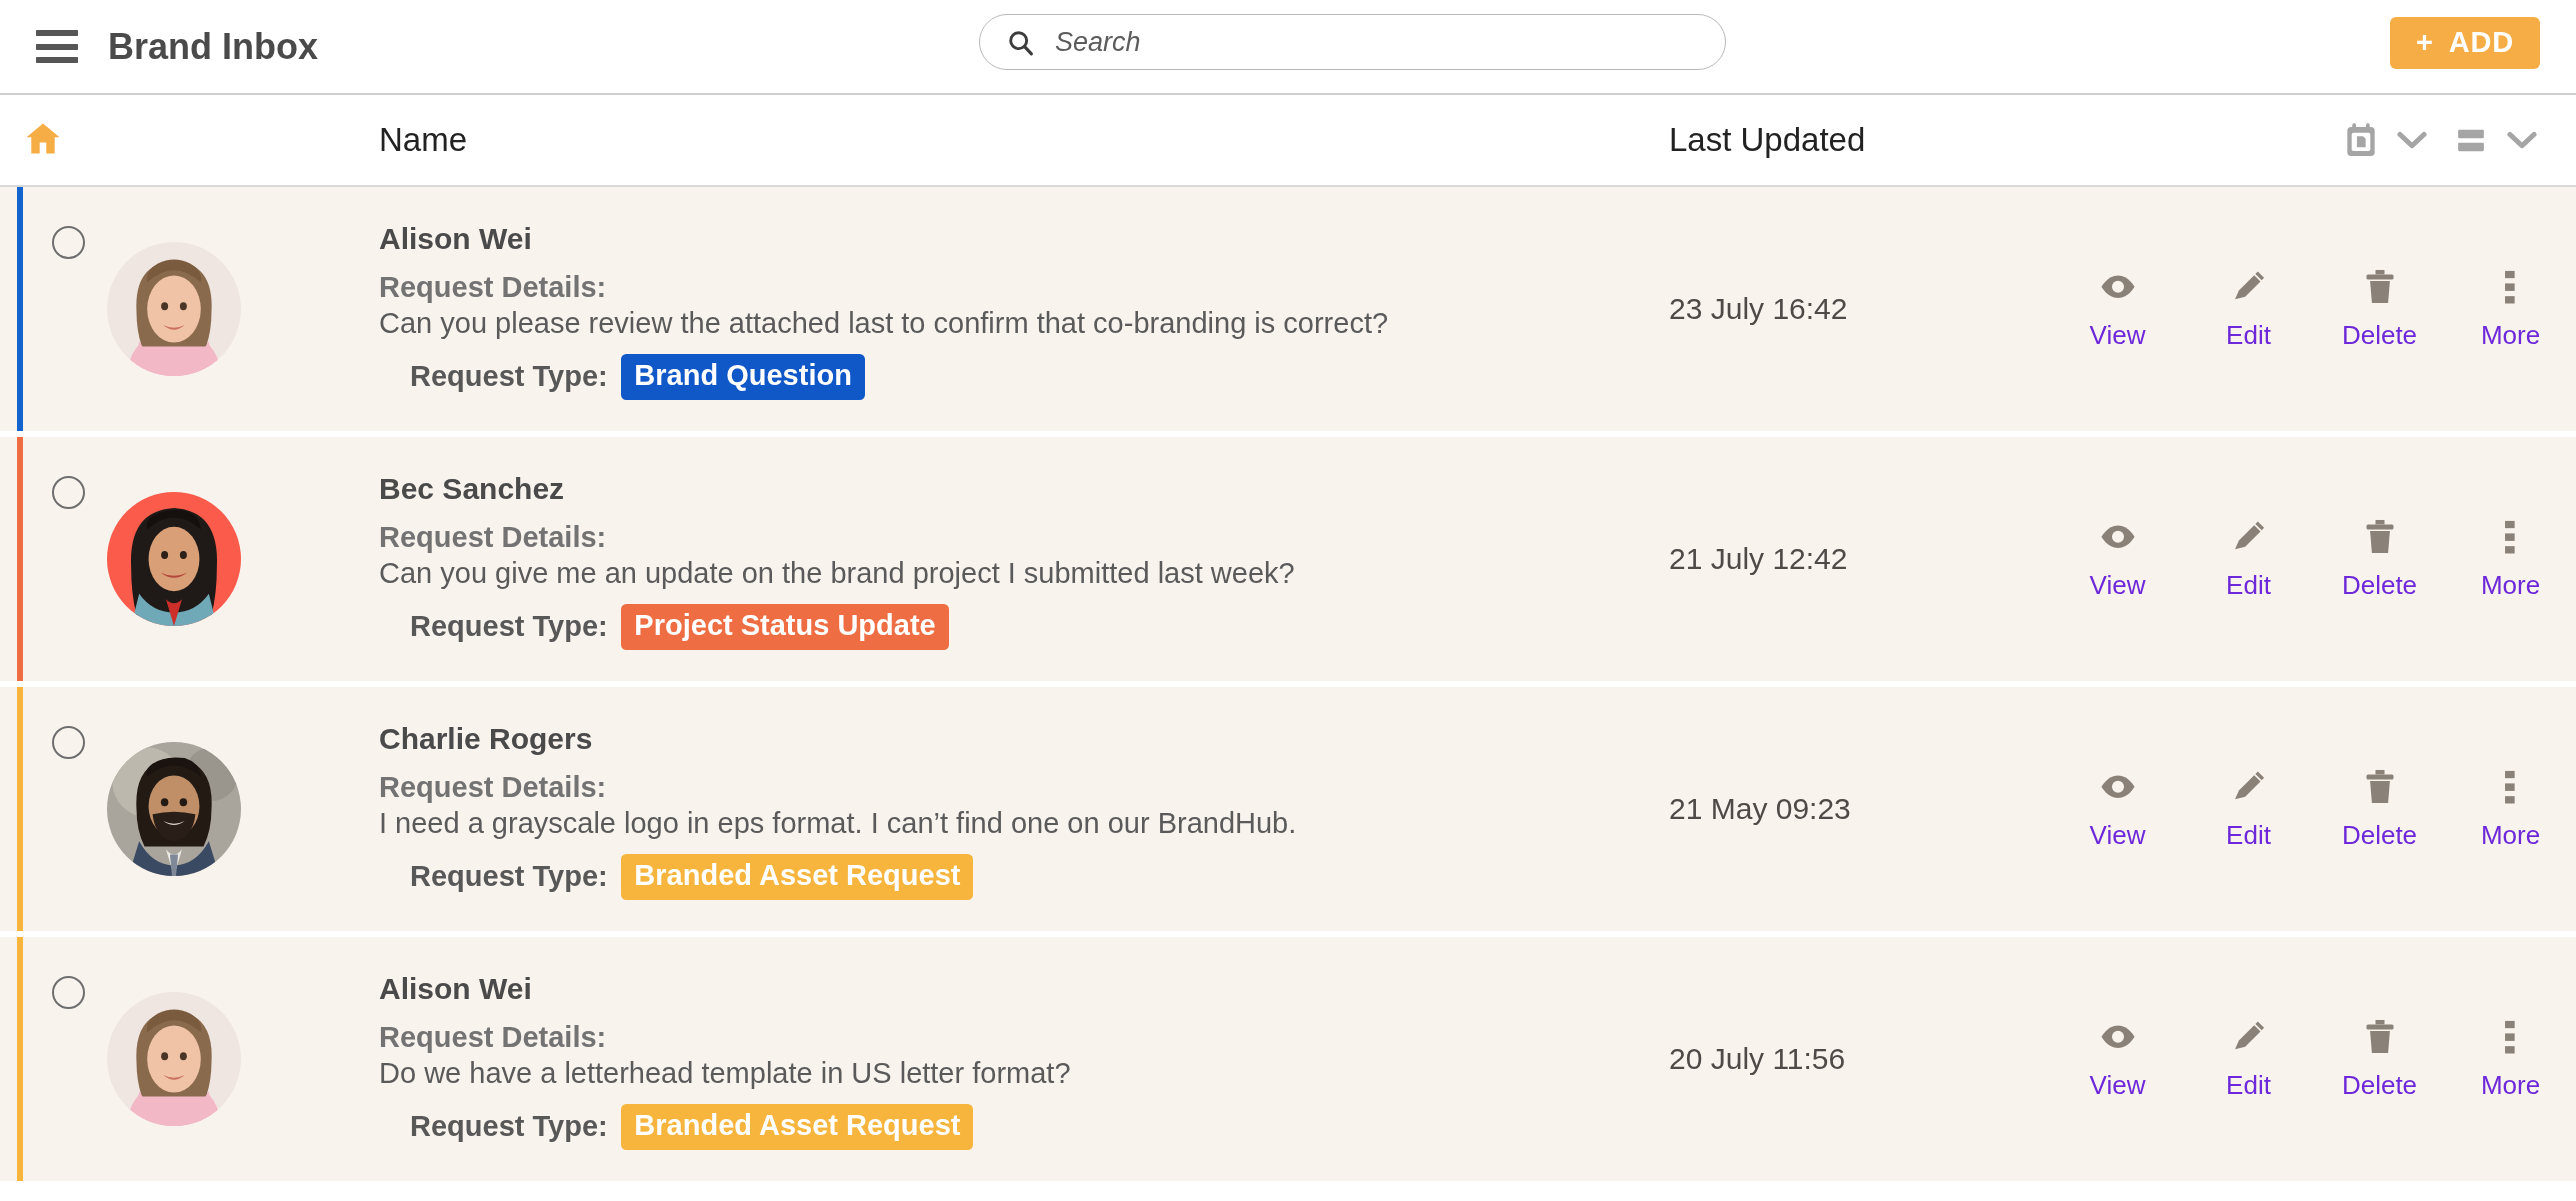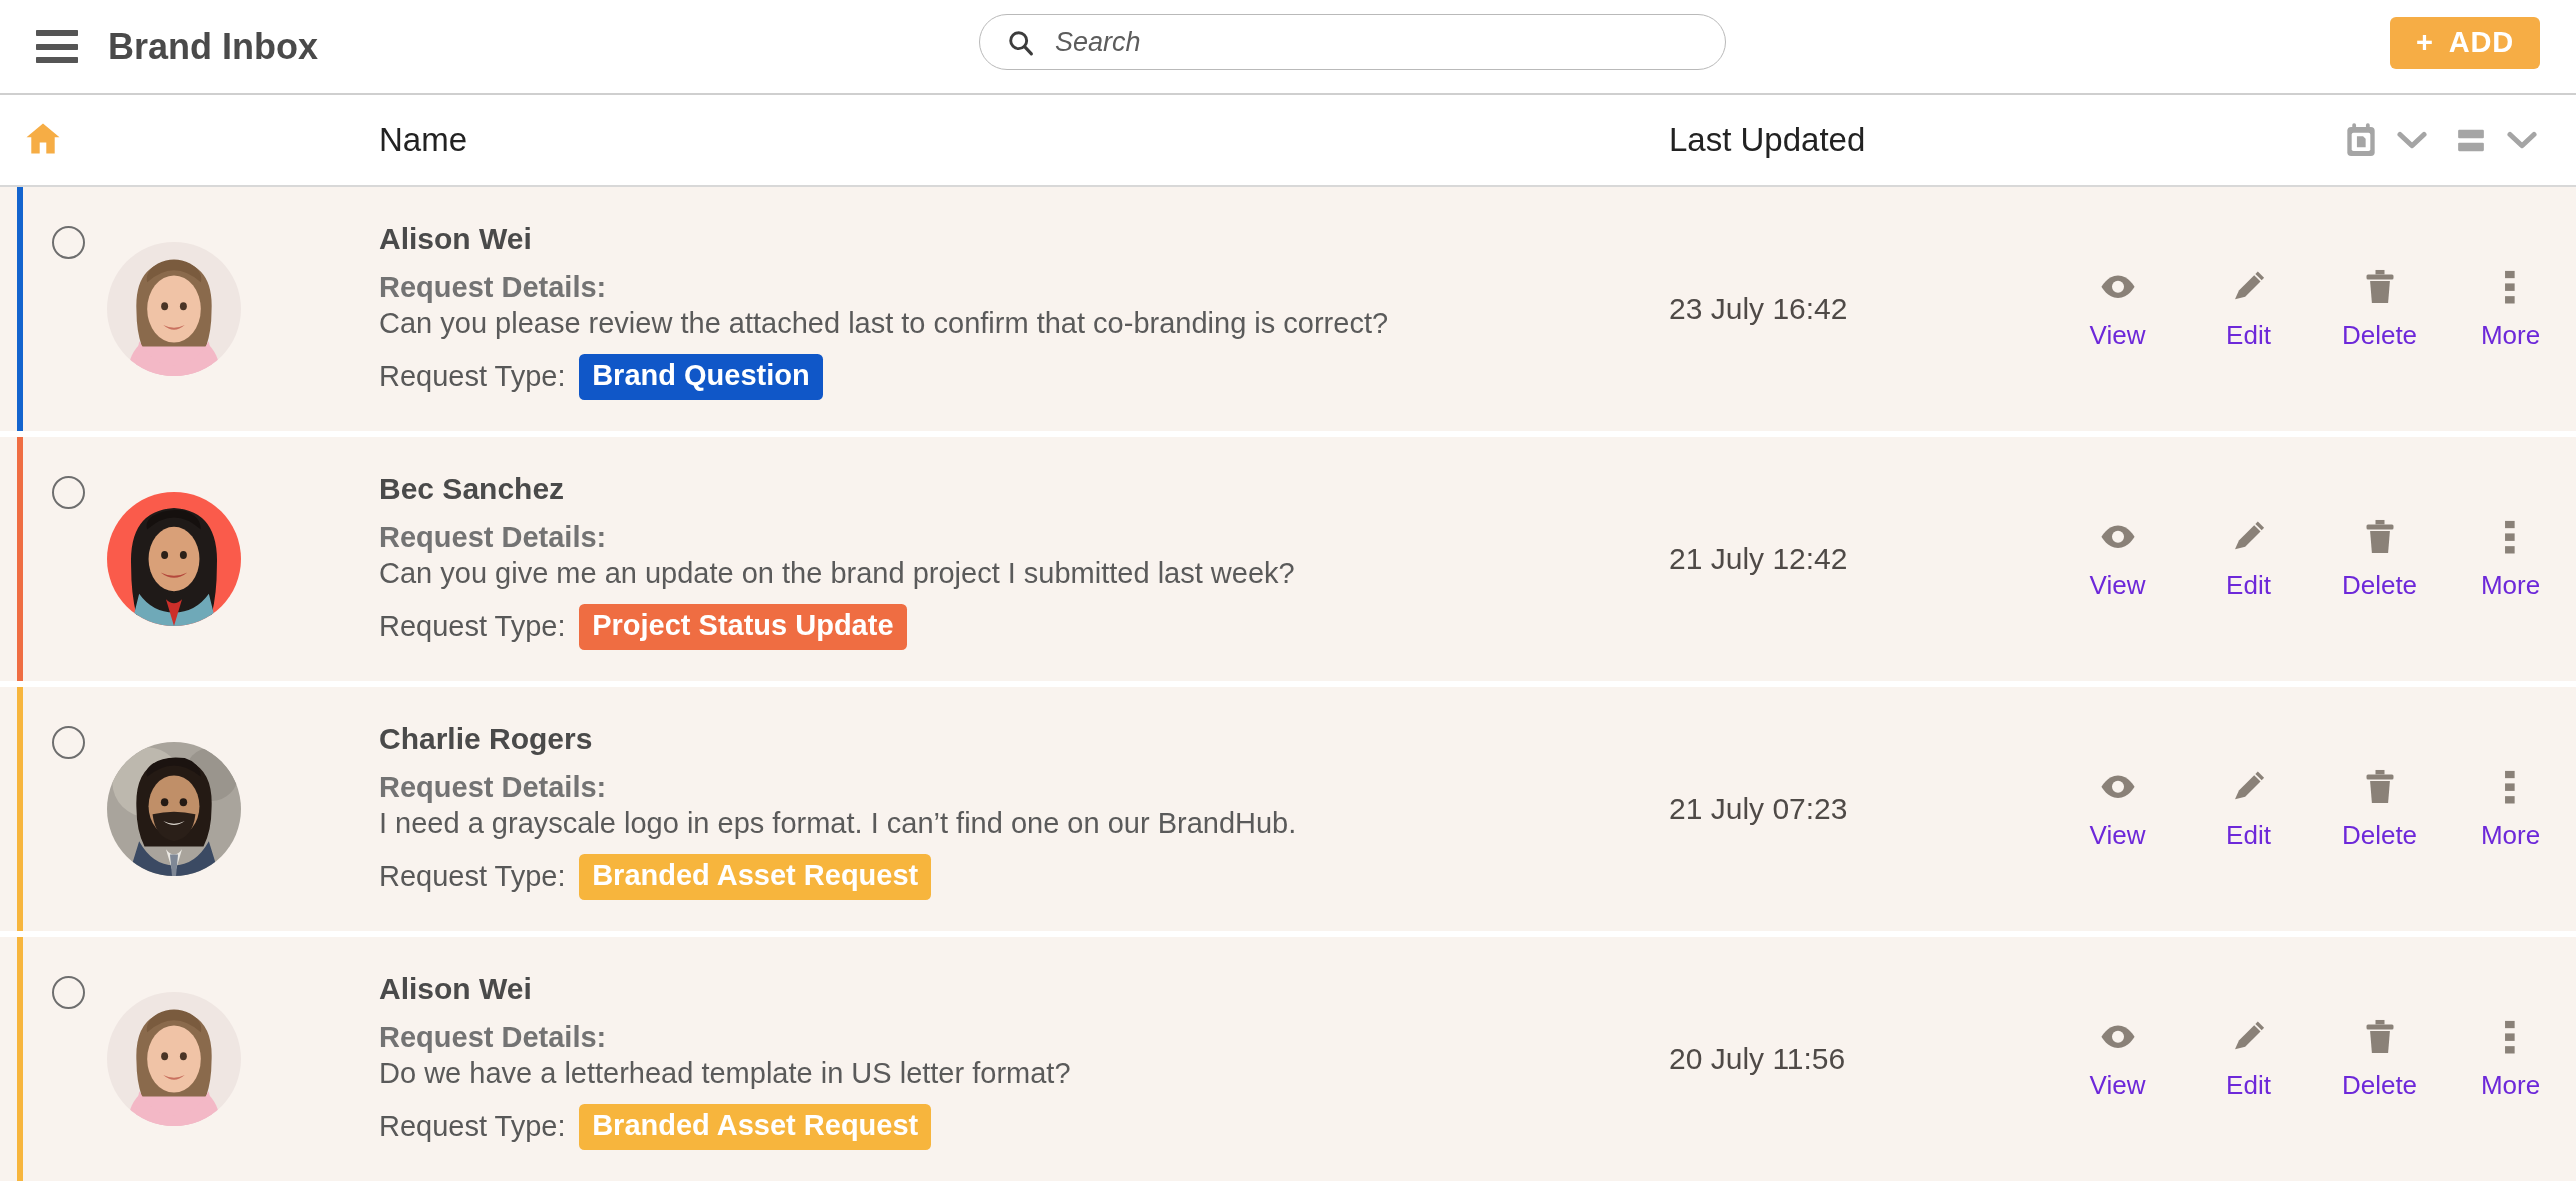--- a/index.html
+++ b/index.html
@@ -213,22 +213,23 @@
     white-space: nowrap;
   }
   .row-typeline {
     display: flex;
     align-items: center;
     gap: 13.7px;
   }
   .type-label {
     font-size: 29px;
     color: #585858;
-    font-weight: normal;
-    white-space: nowrap;
+    font-weight: bold;
+    white-space: nowrap;
+    margin-left: 31px;
   }
   .badge {
     display: inline-block;
     padding: 5.3px 13px 7.6px 13px;
     border-radius: 5.3px;
     color: #ffffff;
     font-size: 29px;
     font-weight: bold;
     white-space: nowrap;
     cursor: pointer;
@@ -497,21 +498,21 @@
     </div>
     <div class="row-main">
       <div class="row-name">Charlie Rogers</div>
       <div class="row-label">Request Details:</div>
       <div class="row-detail">I need a grayscale logo in eps format. I can’t find one on our BrandHub.</div>
       <div class="row-typeline">
         <span class="type-label">Request Type:</span>
         <span class="badge" style="background:#f7b53d">Branded Asset Request</span>
       </div>
     </div>
-    <div class="row-date">21 July 07:23</div>
+    <div class="row-date">21 May 09:23</div>
     <div class="row-actions">
       <div class="action">
         <span class="action-icon">
           <svg width="36" height="26" viewBox="0 0 24 17">
             <path d="M12 1 C19 1 23 8.5 23 8.5 C23 8.5 19 16 12 16 C5 16 1 8.5 1 8.5 C1 8.5 5 1 12 1 Z" fill="#8a8178"></path>
             <circle cx="12" cy="8.5" r="4" fill="#f9f3ee"></circle>
           </svg>
         </span>
         <span class="action-label">View</span>
       </div>

